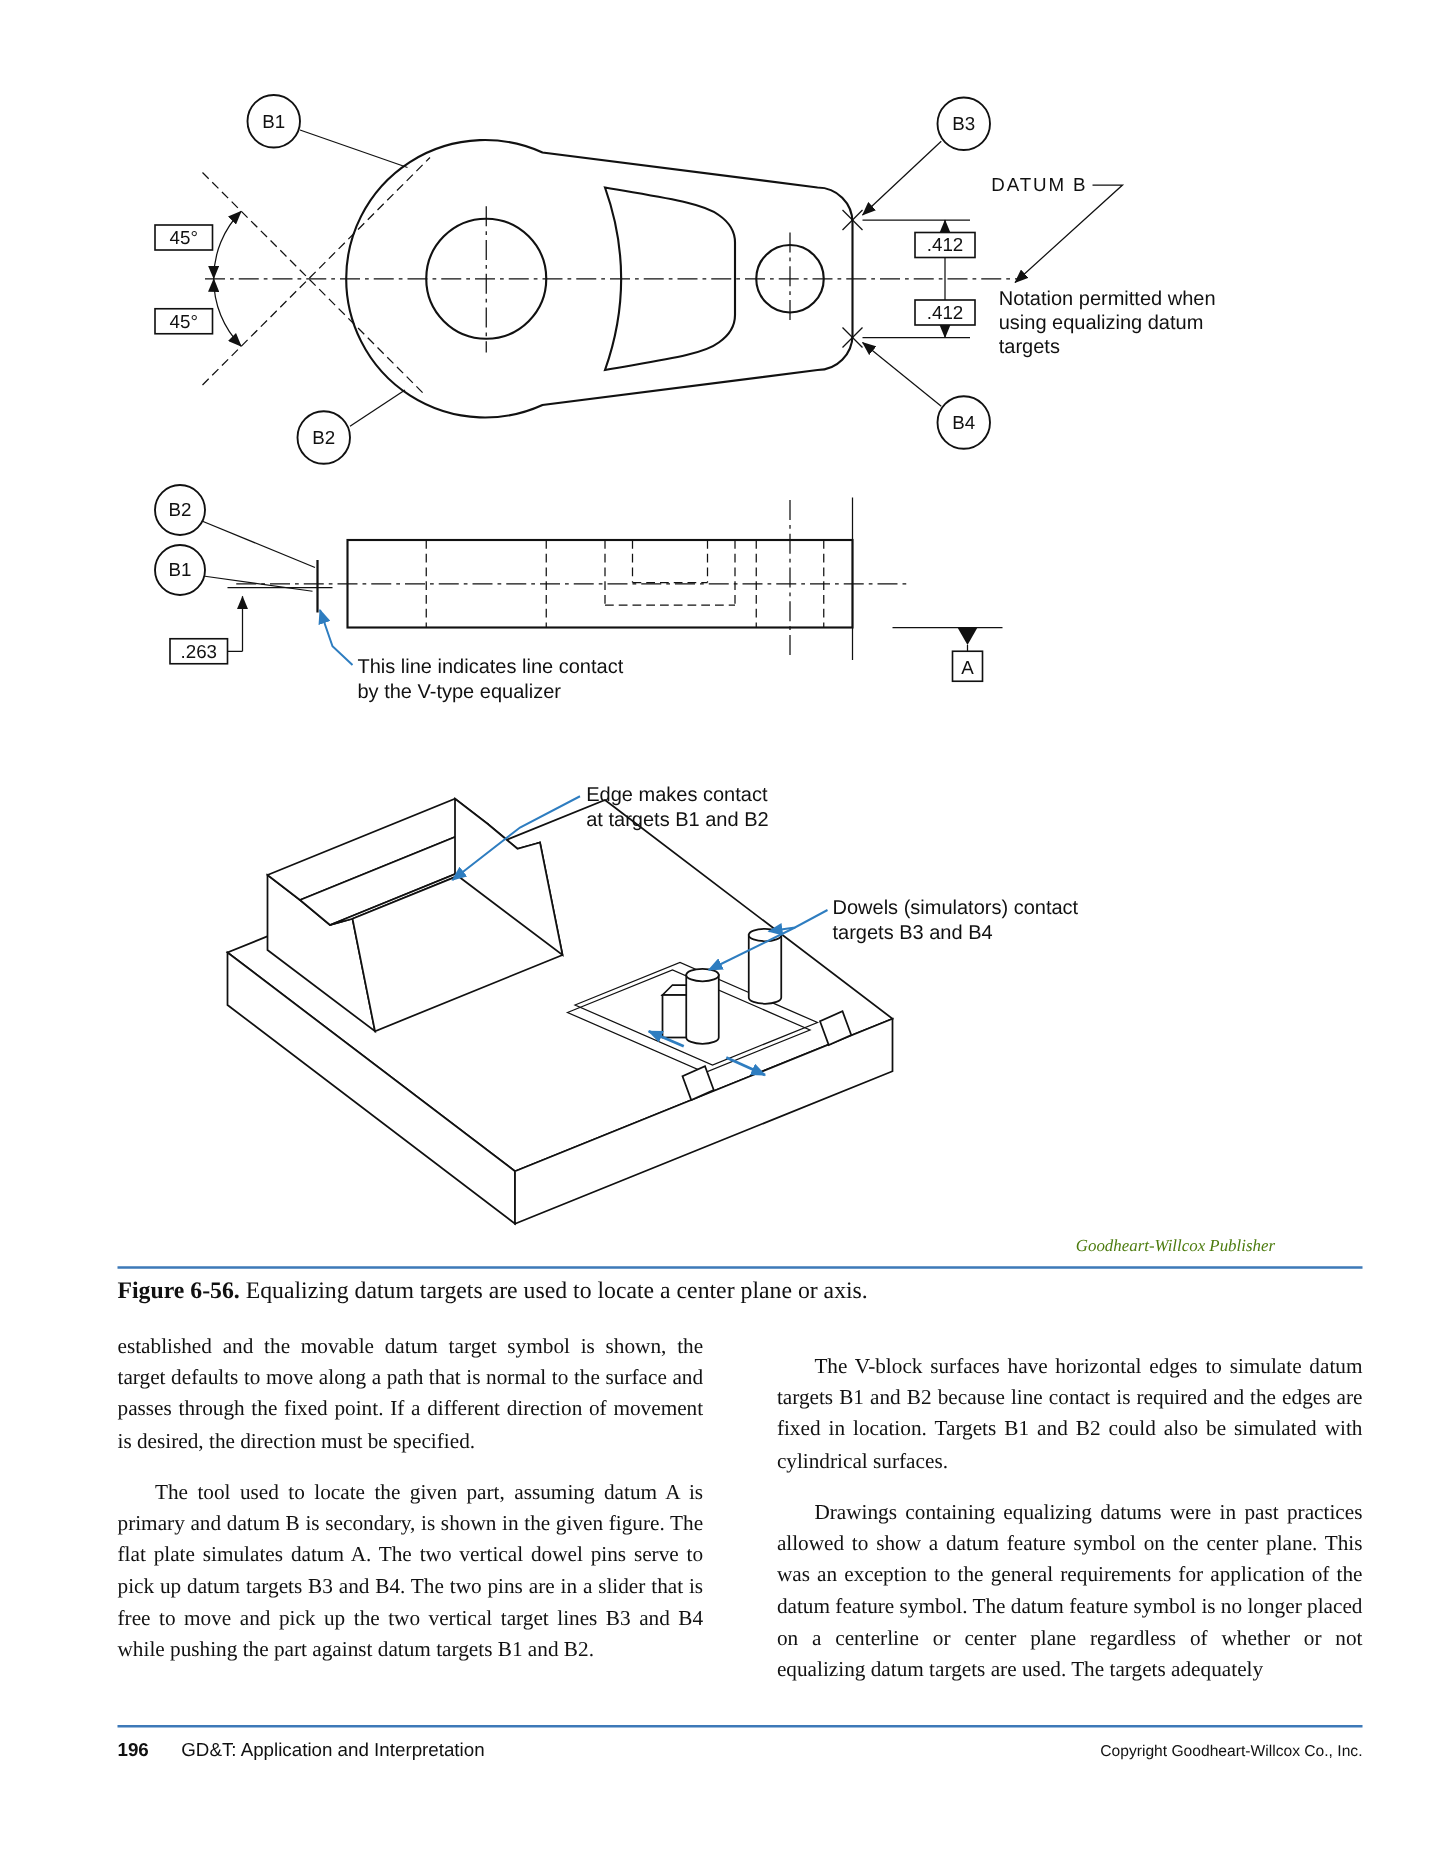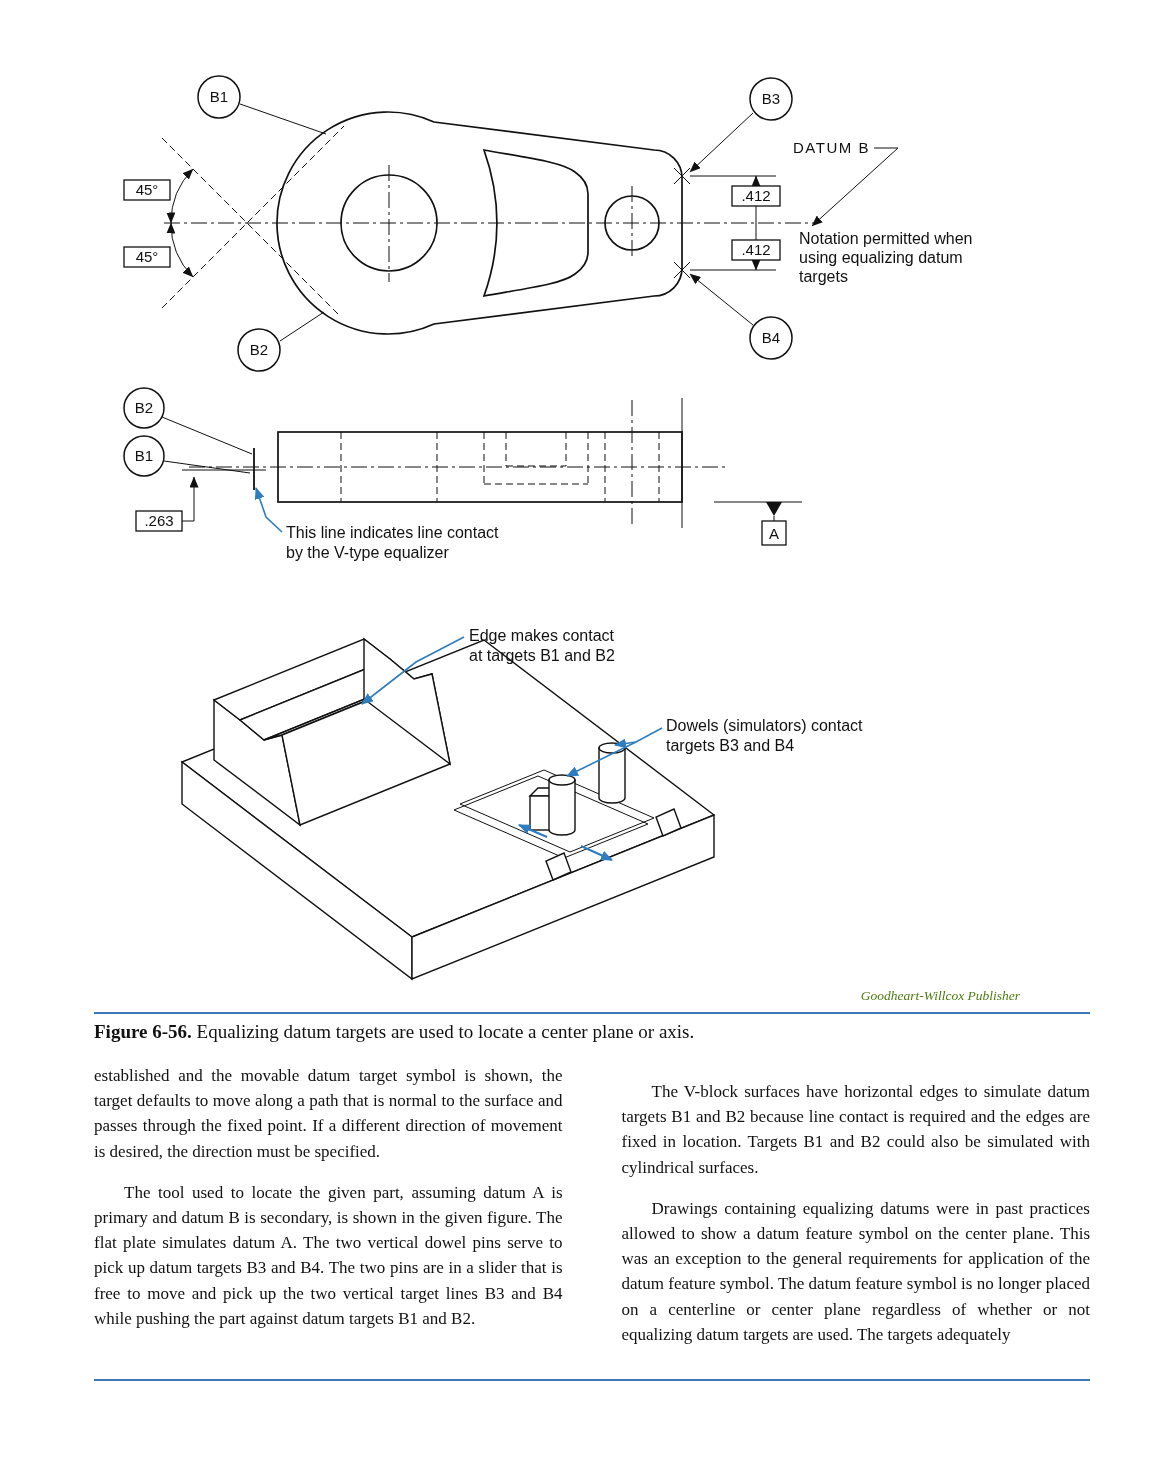--- a/index.html
+++ b/index.html
@@ -245,14 +245,20 @@
       <p>established and the movable datum target symbol is shown, the target defaults to move along a path that is normal to the surface and passes through the fixed point. If a different direction of movement is desired, the direction must be specified.</p>
       <p class="indent">The tool used to locate the given part, assuming datum A is primary and datum B is secondary, is shown in the given figure. The flat plate simulates datum A. The two vertical dowel pins serve to pick up datum targets B3 and B4. The two pins are in a slider that is free to move and pick up the two vertical target lines B3 and B4 while pushing the part against datum targets B1 and B2.</p>
     </div>
     <div class="col">
       <p class="indent">The V-block surfaces have horizontal edges to simulate datum targets B1 and B2 because line contact is required and the edges are fixed in location. Targets B1 and B2 could also be simulated with cylindrical surfaces.</p>
       <p class="indent">Drawings containing equalizing datums were in past practices allowed to show a datum feature symbol on the center plane. This was an exception to the general requirements for application of the datum feature symbol. The datum feature symbol is no longer placed on a centerline or center plane regardless of whether or not equalizing datum targets are used. The targets adequately</p>
     </div>
   </div>
 
   <div class="footer-rule"></div>
+  <div class="footer-row">
+    <div class="footer-left">
+      <span class="page-num">196</span><span>GD&amp;T: Application and Interpretation</span>
+    </div>
+    <div class="copyright">Copyright Goodheart-Willcox Co., Inc.</div>
+  </div>
 
 </div>
 
 </body></html>

